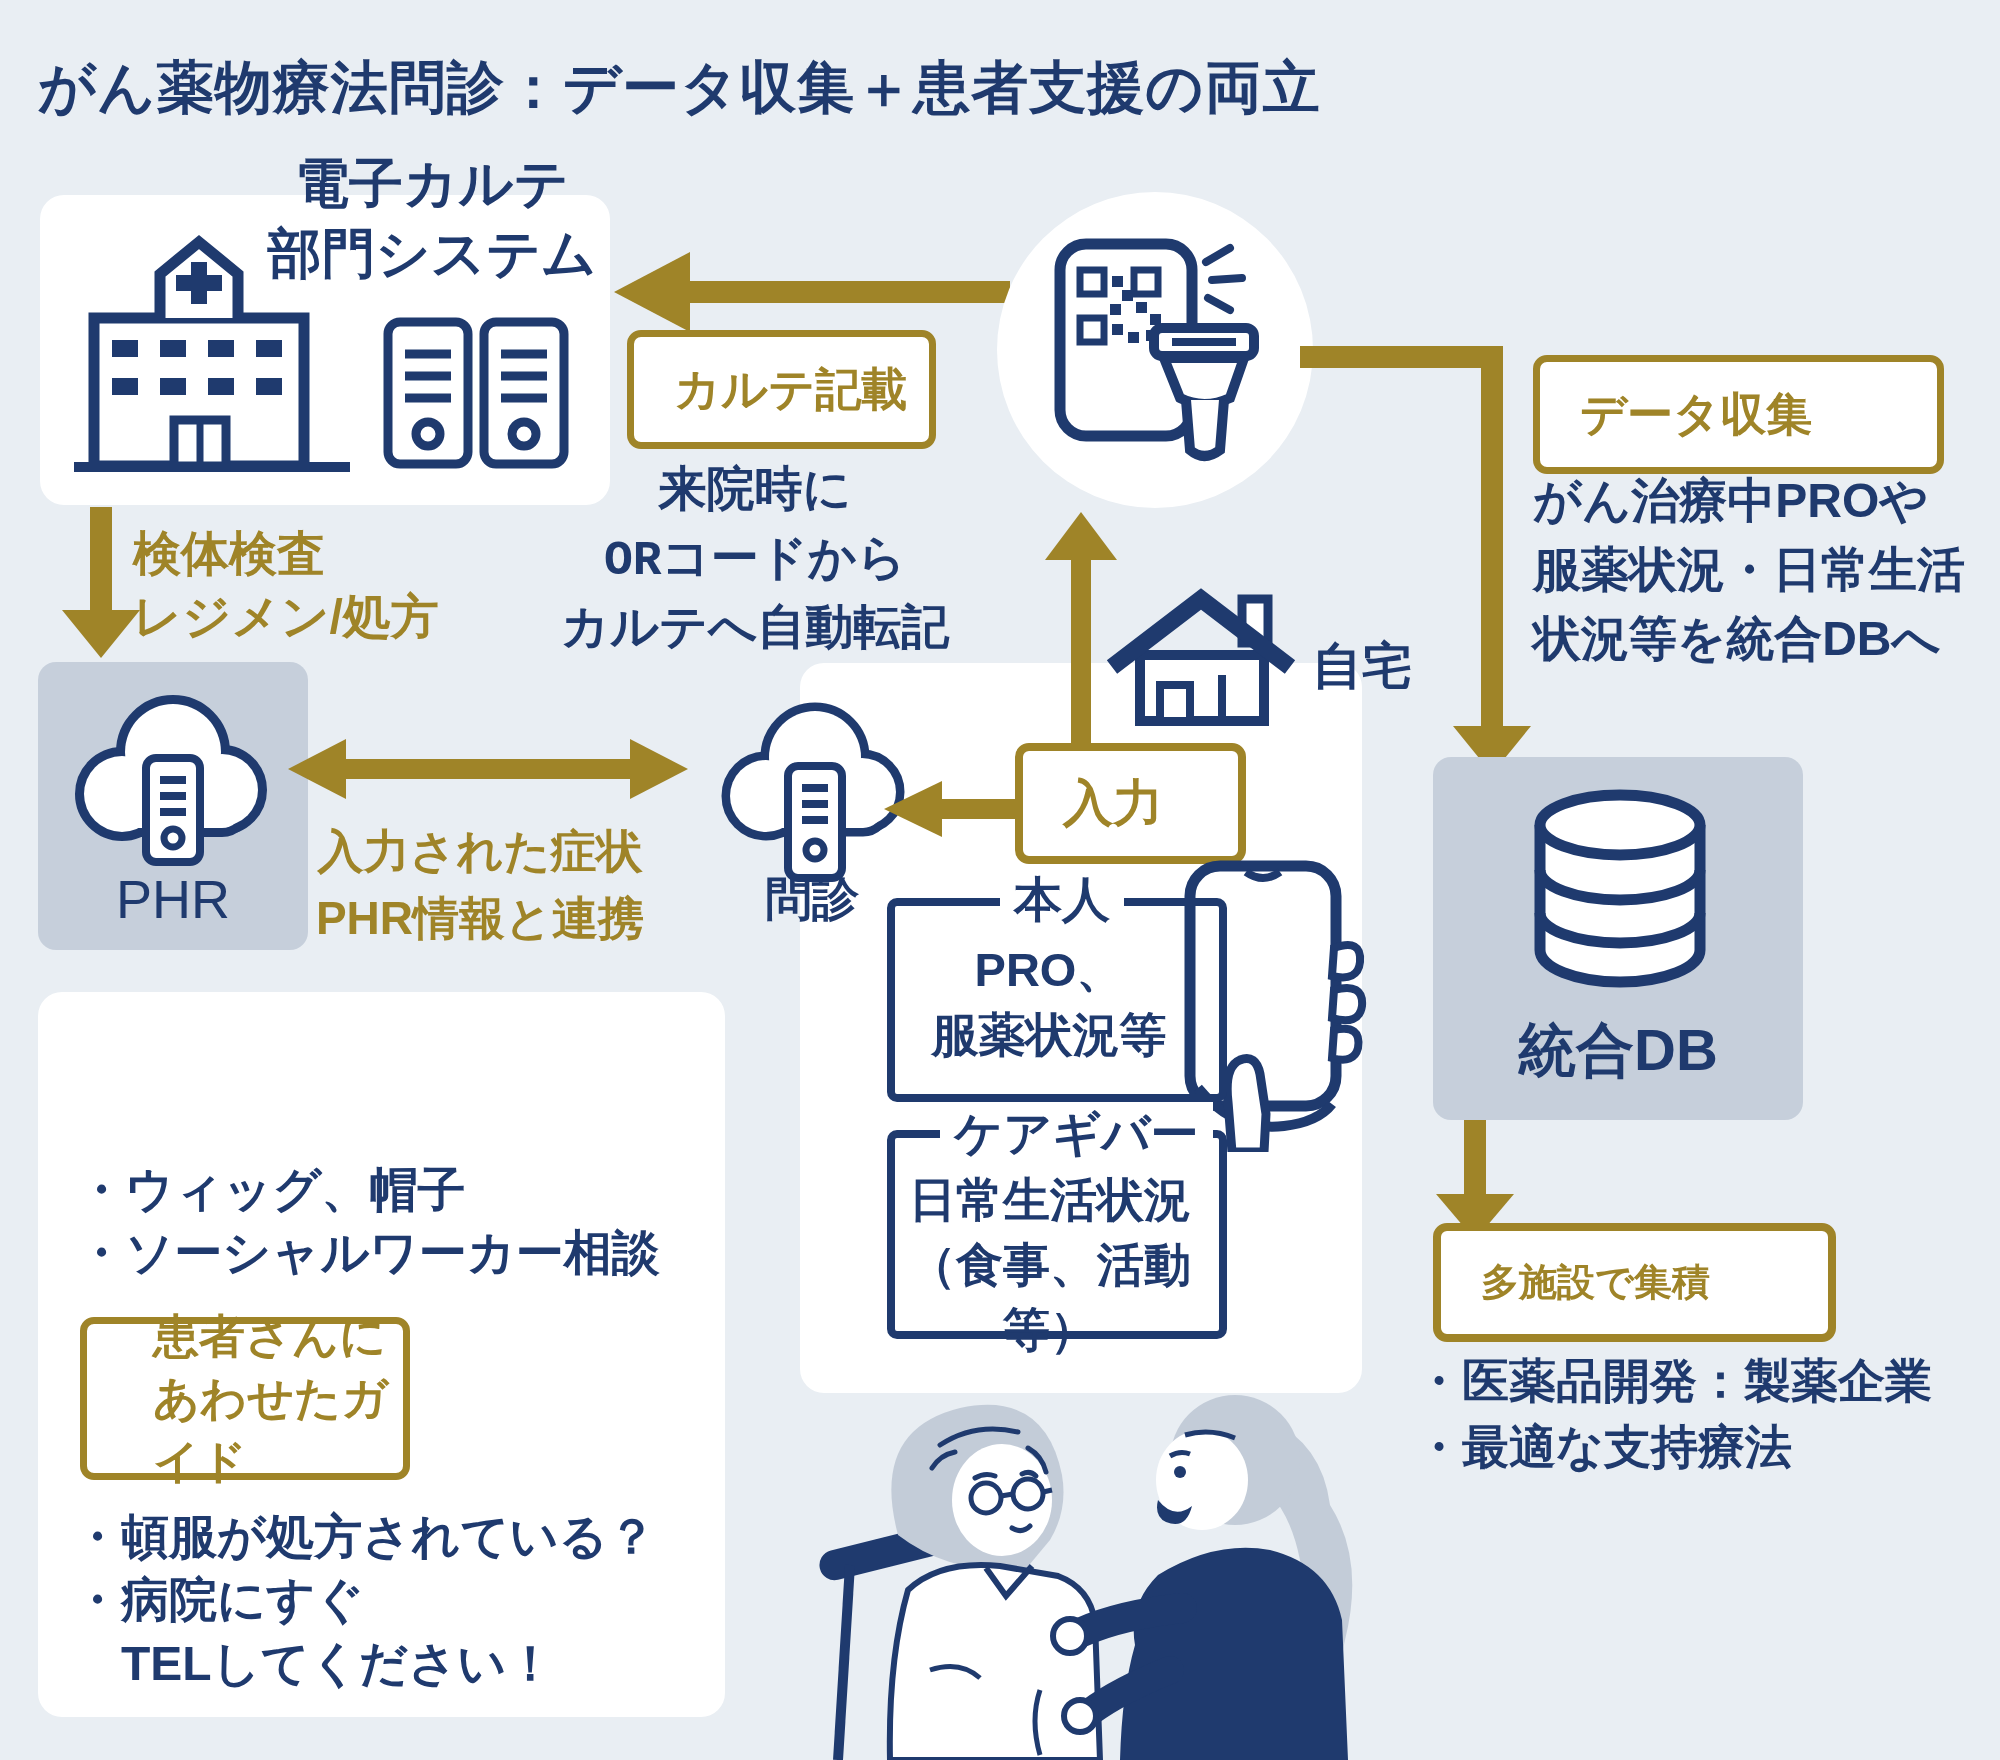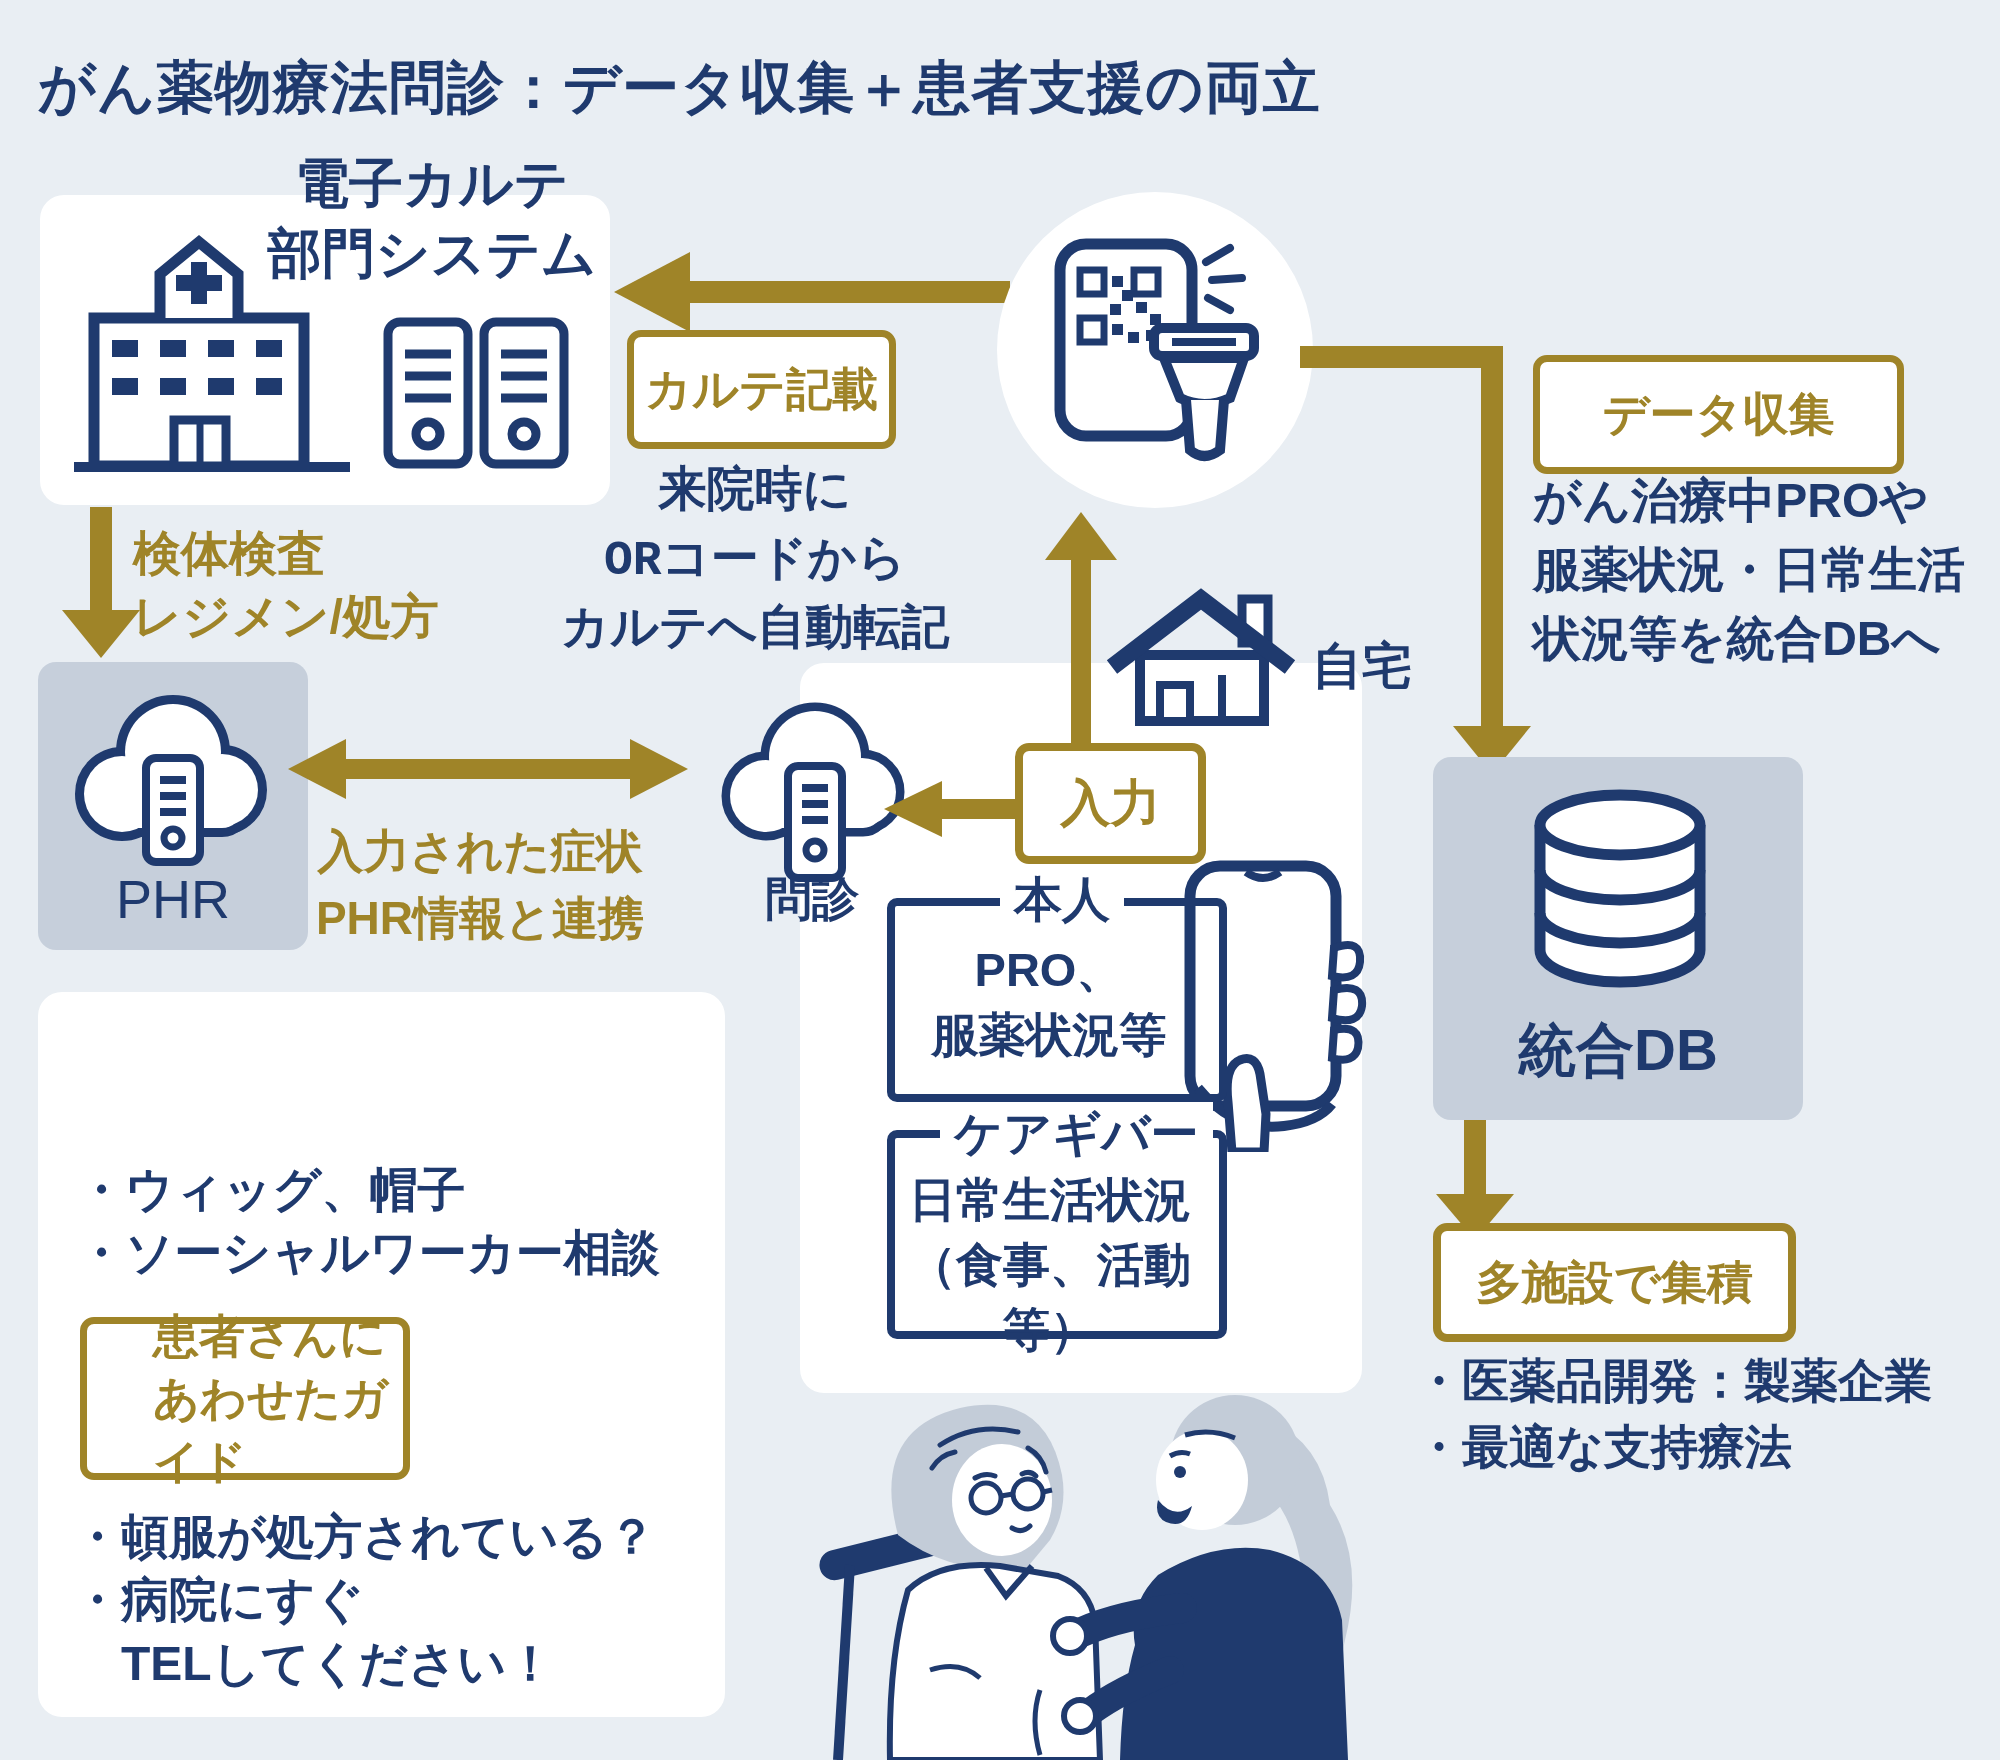--- a/index.html
+++ b/index.html
@@ -10,21 +10,21 @@
   }
   html,body{margin:0;padding:0;background:var(--bg);}
   #stage{position:relative;width:2000px;height:1760px;background:var(--bg);
          font-family:"Liberation Sans",sans-serif;overflow:hidden;}
   .abs{position:absolute;}
   .navy-t{color:var(--navy);}
   .gold-t{color:var(--gold);}
   .bold{font-weight:700;}
   .center{text-align:center;}
   .gold-box{position:absolute;border:7px solid var(--gold);background:#fff;border-radius:14px;
-            display:flex;align-items:center;justify-content:center;color:var(--gold);font-weight:700;}
+            display:flex;align-items:center;justify-content:flex-start;color:var(--gold);font-weight:700;padding-left:40px;}
   .gray-box{position:absolute;background:var(--panel);border-radius:18px;}
   .white-panel{position:absolute;background:#ffffff;border-radius:24px;}
   .shaft{position:absolute;background:var(--gold);}
   .tri{position:absolute;width:0;height:0;}
   .navy-box{position:absolute;border:8px solid var(--navy);border-radius:10px;background:transparent;}
   .box-title{position:absolute;background:#fff;padding:0 14px;font-weight:700;color:var(--navy);white-space:nowrap;}
   svg{display:block;}
   .lh{line-height:1.44;}
 </style>
 </head>
@@ -249,21 +249,21 @@
       <path d="M15,40 V165 a80,32 0 0 0 160,0 V40" fill="#fff" stroke="#1f3a6e" stroke-width="11"></path>
       <path d="M15,85 a80,30 0 0 0 160,0 M15,128 a80,30 0 0 0 160,0" fill="none" stroke="#1f3a6e" stroke-width="11"></path>
       <ellipse cx="95" cy="40" rx="80" ry="30" fill="#fff" stroke="#1f3a6e" stroke-width="11"></ellipse>
     </svg>
   </div>
   <div class="abs navy-t bold center" style="left:1433px;top:1012px;width:370px;font-size:58px;">統合DB</div>
 
   <div class="shaft" style="left:1464px;top:1120px;width:22px;height:78px;"></div>
   <div class="tri" style="left:1436px;top:1194px;border-left:39px solid transparent;border-right:39px solid transparent;border-top:46px solid var(--gold);"></div>
 
-  <div class="gold-box" style="left:1433px;top:1223px;width:347px;height:103px;font-size:46px;border-width:8px;">
+  <div class="gold-box" style="left:1433px;top:1223px;width:347px;height:103px;font-size:38px;border-width:8px;">
     <span>多施設で集積</span>
   </div>
   <div class="abs navy-t bold" style="left:1415px;top:1348px;font-size:47px;line-height:1.4;">
     <div>・医薬品開発：製薬企業</div>
     <div>・最適な支持療法</div>
   </div>
 
   <div class="white-panel" style="left:38px;top:992px;width:687px;height:725px;"></div>
   <div class="abs navy-t bold" style="left:77px;top:1158px;font-size:48px;line-height:1.32;">
     <div>・ウィッグ、帽子</div>

